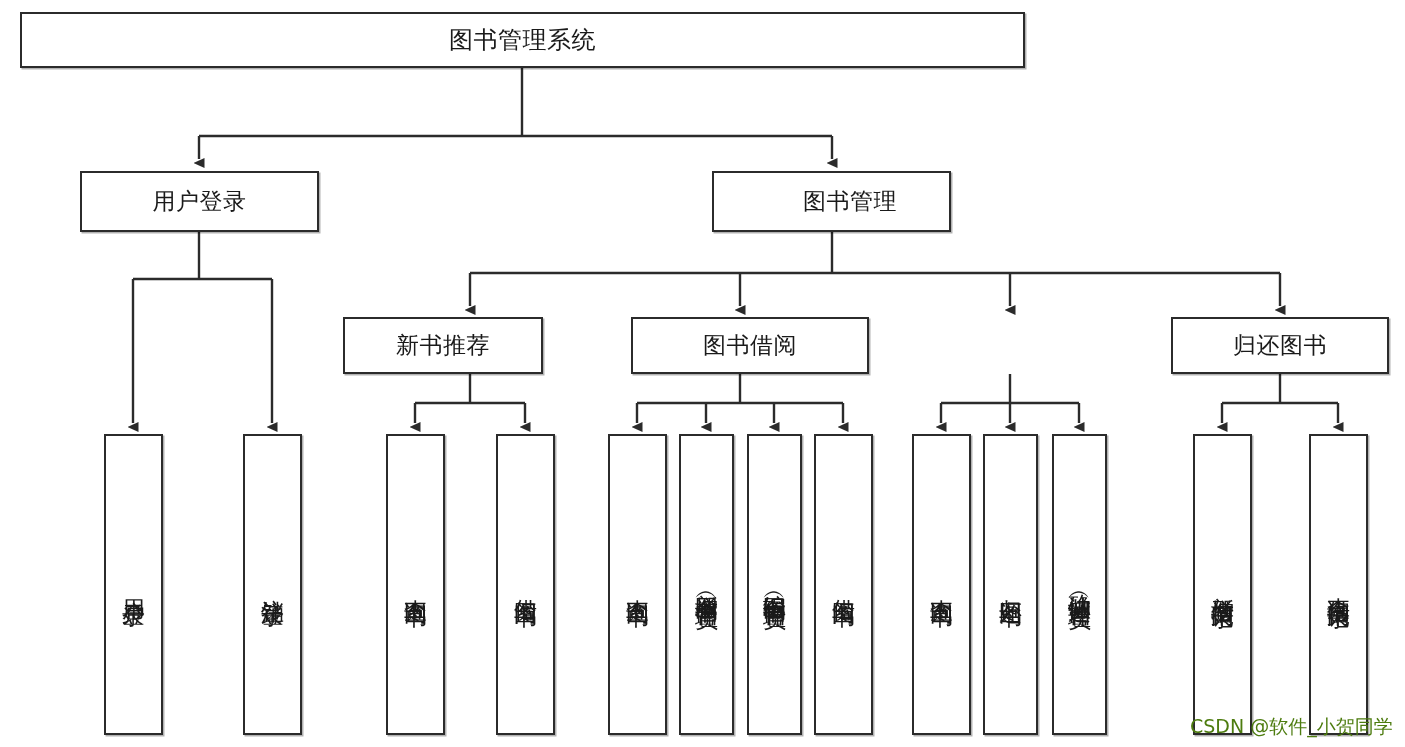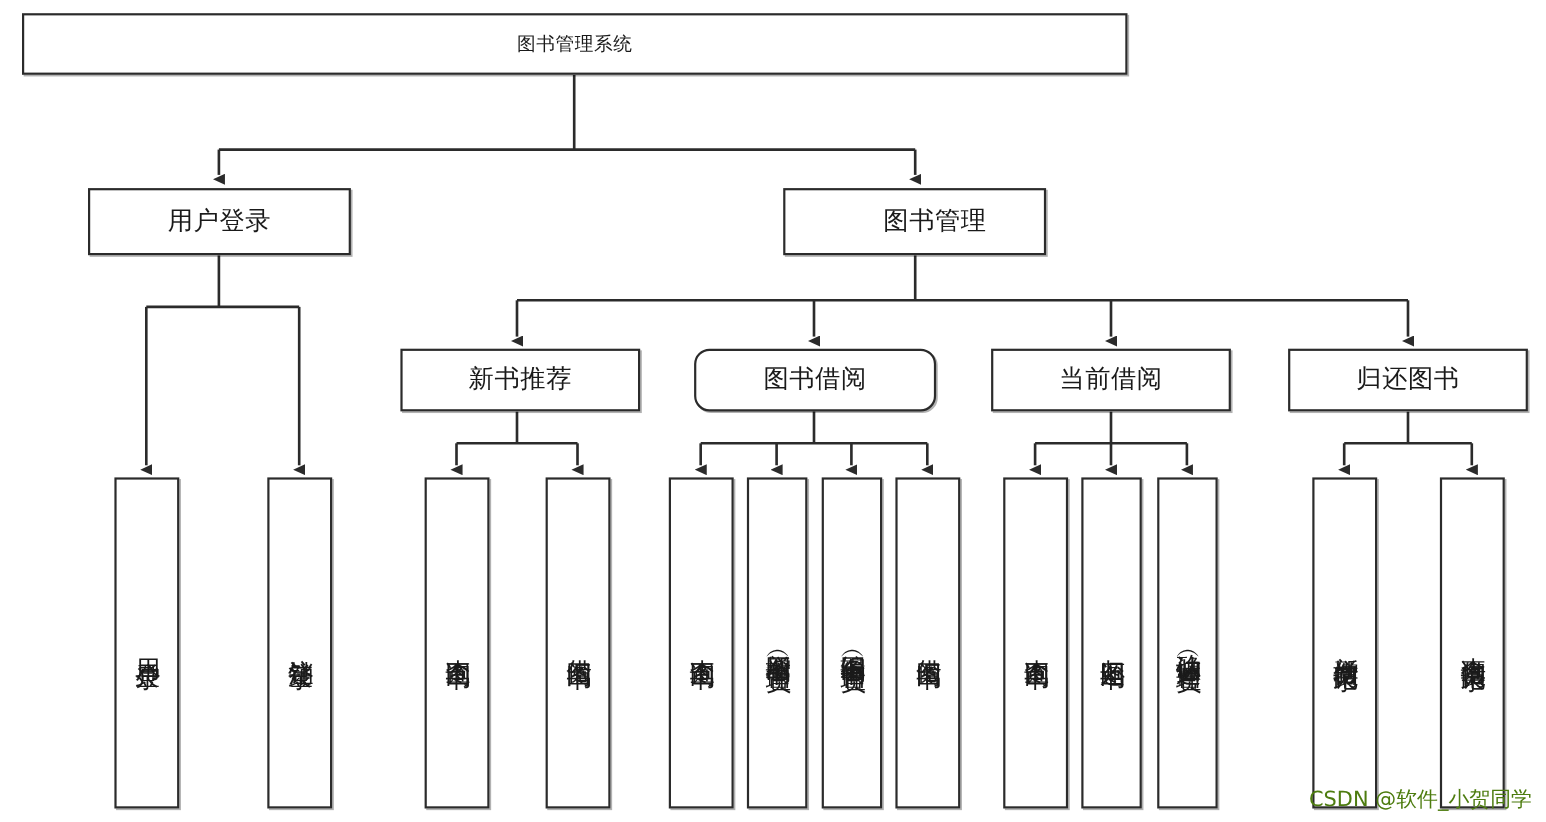--- a/index.html
+++ b/index.html
@@ -38,21 +38,21 @@
   .node .label {
     white-space: nowrap;
     letter-spacing: 0.5px;
   }
   
   .node.h .label {
     font-size: 23px;
     line-height: 1.1;
   }
   .node.root .label {
-    font-size: 17px;
+    font-size: 24px;
   }
   
   .node.v {
     align-items: center;
     justify-content: center;
   }
   .node.v .label {
     writing-mode: vertical-rl;
     text-orientation: upright;
     font-size: 23px;
@@ -129,28 +129,25 @@
     <span class="label">图书管理系统</span>
   </div>
 
   <div class="node h" style="left:80px; top:171px; width:239px; height:61px;">
     <span class="label">用户登录</span>
   </div>
   <div class="node h" style="left:712px; top:171px; width:239px; height:61px;padding-left:37px;">
     <span class="label">图书管理</span>
   </div>
 
-  <div class="node h" style="left:364px; top:317px; width:218px; height:57px;">
+  <div class="node h" style="left:343px; top:317px; width:200px; height:57px;">
     <span class="label">新书推荐</span>
   </div>
-  <div class="node h" style="left:631px; top:317px; width:220px; height:57px;border-radius:14px;">
+  <div class="node h" style="left:631px; top:317px; width:238px; height:57px;">
     <span class="label">图书借阅</span>
-  </div>
-  <div class="node h" style="left:901px; top:317px; width:218px; height:57px;">
-    <span class="label">当前借阅</span>
   </div>
   <div class="node h" style="left:1171px; top:317px; width:218px; height:57px;">
     <span class="label">归还图书</span>
   </div>
 
   <div class="node v" style="left:104px; top:434px; width:59px; height:301px;">
     <span class="label">用户登录</span>
   </div>
   <div class="node v" style="left:243px; top:434px; width:59px; height:301px;">
     <span class="label">注销登录</span>

